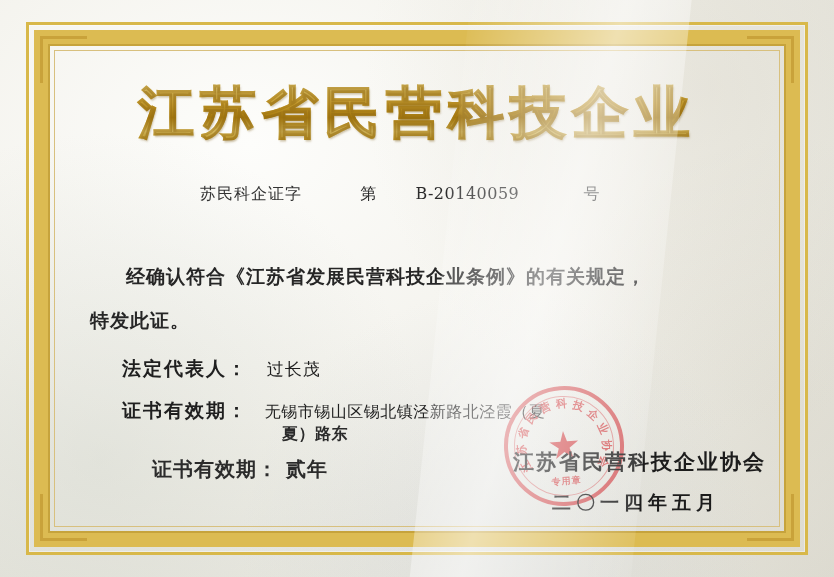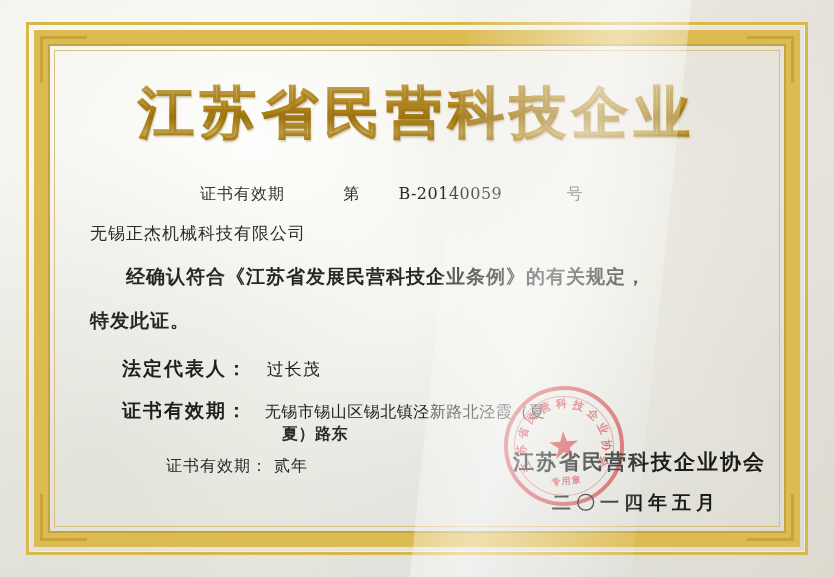--- a/index.html
+++ b/index.html
@@ -175,25 +175,26 @@
   .addr-line2 {
     left: 222px;
     top: 368px;
     font-size: 16px;
     letter-spacing: 0.5px;
     color: #2b2b2b;
     font-weight: 700;
   }
 
   .valid-row {
-    left: 106px;
+    left: 92px;
     top: 400px;
-    font-size: 16px;
+    font-size: 20px;
     letter-spacing: 1px;
     color: #2b2b2b;
+    font-weight: bold;
   }
 
   .issuer {
     right: 8px;
     top: 392px;
     font-size: 21px;
     letter-spacing: 2px;
     font-weight: 700;
     color: #1c1c1c;
   }
@@ -276,30 +277,29 @@
   <div class="corner tl"></div>
   <div class="corner tr"></div>
   <div class="corner bl"></div>
   <div class="corner br"></div>
 
   <div class="content">
 
     <div class="title">江苏省民营科技企业</div>
 
     <div class="field-row serial-row">
-      <span class="lbl">证书有效期</span>
+      <span class="lbl">苏民科企证字</span>
       <span class="gap-a"></span>
       <span>第</span>
       <span class="gap-b"></span>
       <span class="no">B-20140059</span>
       <span class="gap-c"></span>
       <span>号</span>
     </div>
 
-    <div class="field-row company-row">无锡正杰机械科技有限公司</div>
 
     <div class="field-row body-line1">经确认符合《江苏省发展民营科技企业条例》的有关规定，</div>
     <div class="field-row rep-row">
       <span>法定代表人：</span>
       <span class="val">过长茂</span>
     </div>
 
     <div class="field-row body-line2">特发此证。</div>
 
     <div class="field-row addr-row">

